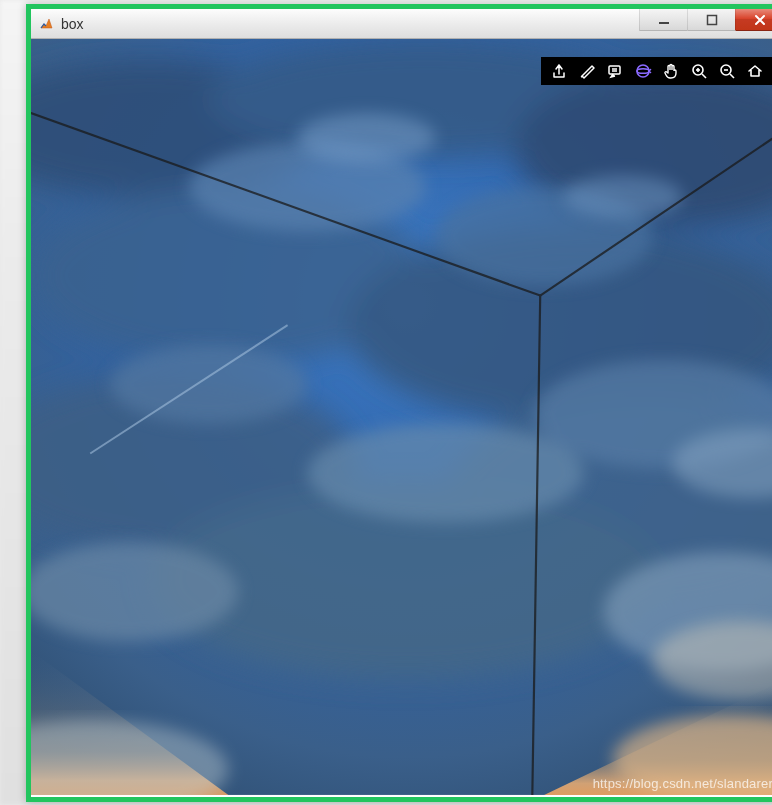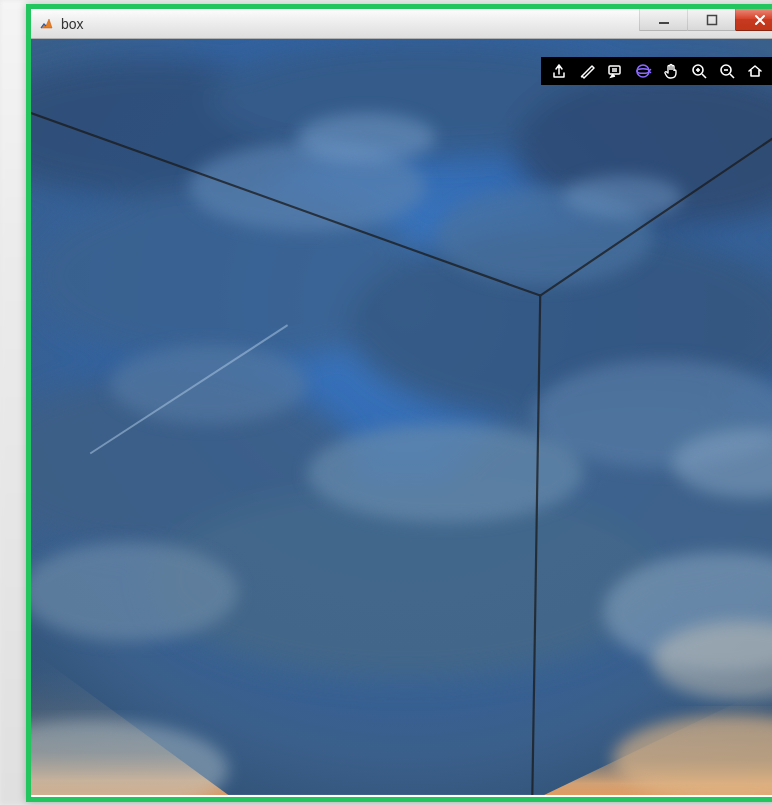--- a/index.html
+++ b/index.html
@@ -272,15 +272,16 @@
           <line x1="6" y1="8" x2="10" y2="8"></line>
         </svg>
       </div>
       <div class="tool-btn">
         <svg width="18" height="18" viewBox="0 0 18 18" fill="none" stroke="#fff" stroke-width="1.6">
           <path d="M3 9 l6 -5 l6 5 M5 8 v6 h8 v-6" stroke-linejoin="round" stroke-linecap="round"></path>
         </svg>
       </div>
     </div>
 
+    <div class="watermark">https://blog.csdn.net/slandarer</div>
 
   </div>
 </div>
 
 </body></html>

